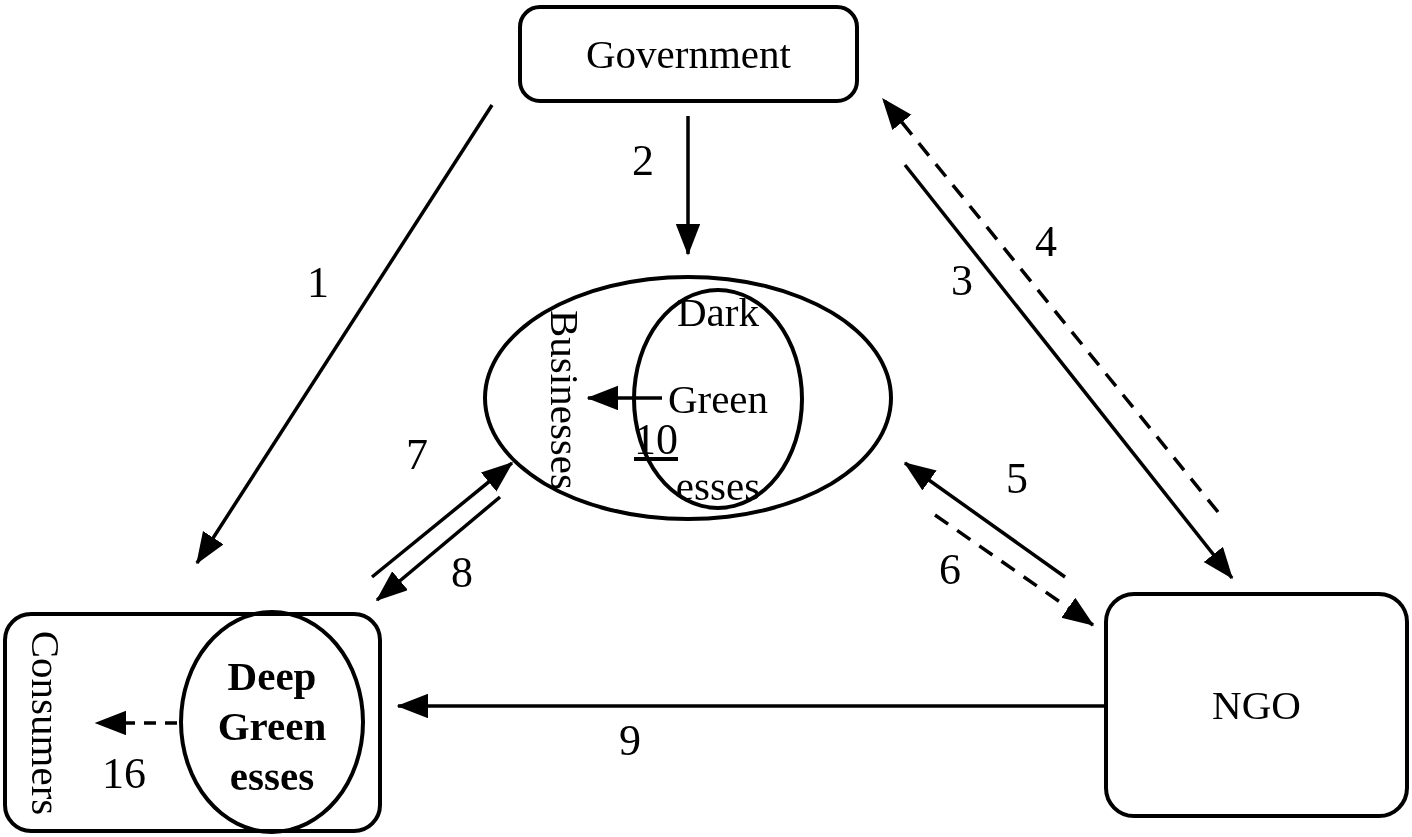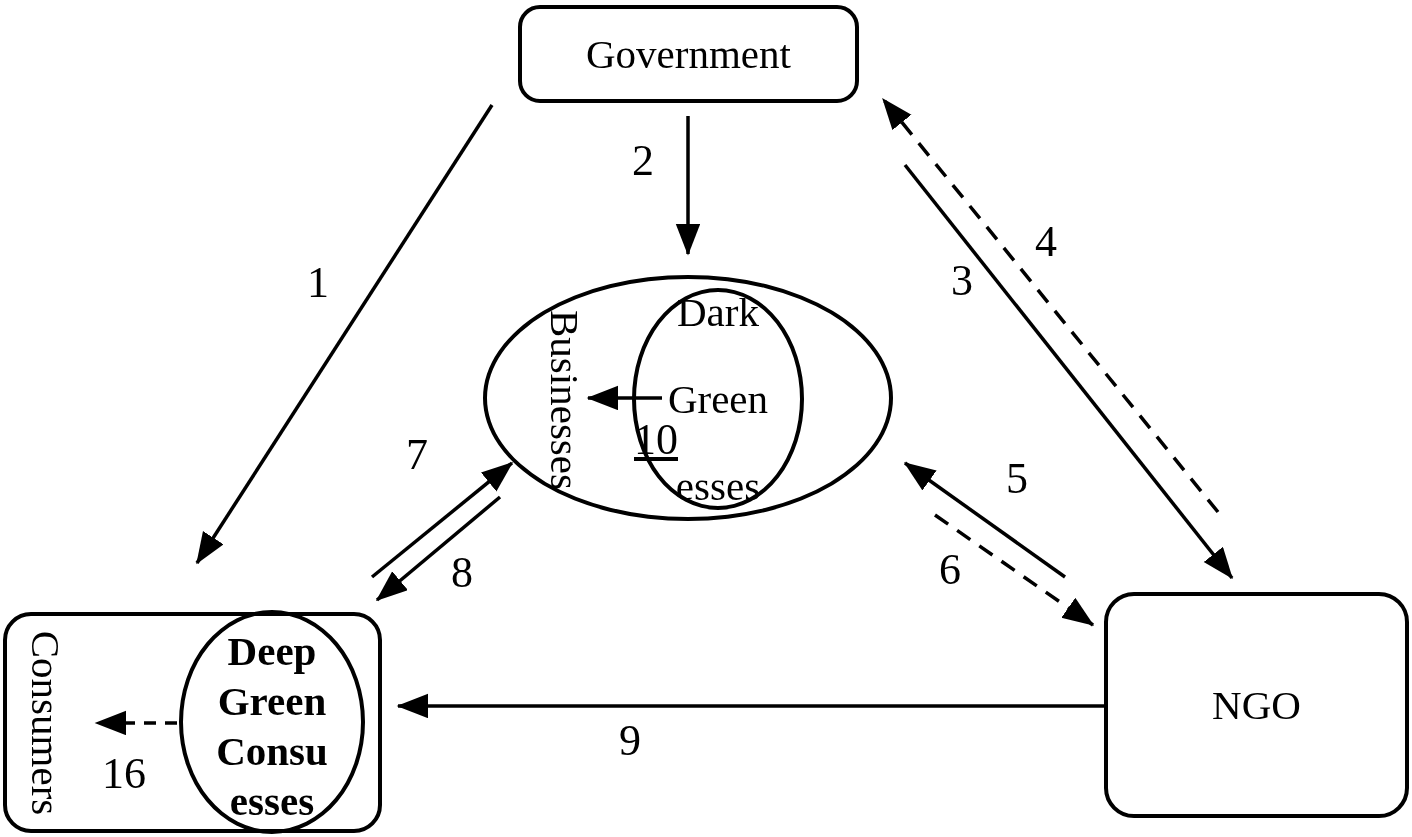--- a/index.html
+++ b/index.html
@@ -85,21 +85,20 @@
     <span class="tline">Green</span>
     <span class="tline">esses</span>
   </div>
 
   <div class="node rounded-box" style="left:3px; top:612px; width:379px; height:221px; border-radius:28px;"></div>
   <div class="vlabel" style="left:46px; top:723px;">Consumers</div>
 
   <div class="node ellipse" style="left:179px; top:610px; width:186px; height:224px; padding-top:8px;font-weight:bold;">
     <span class="tline">Deep</span>
     <span class="tline">Green</span>
-    <span class="tline">Consu</span>
     <span class="tline">esses</span>
   </div>
 
   <div class="node rounded-box" style="left:1104px; top:592px; width:305px; height:226px; border-radius:30px; line-height:52px;">
     <span class="tline">NGO</span>
   </div>
 
   <div class="num" style="left:318px;  top:283px;">1</div>
   <div class="num" style="left:643px;  top:161px;">2</div>
   <div class="num" style="left:962px;  top:281px;">3</div>

